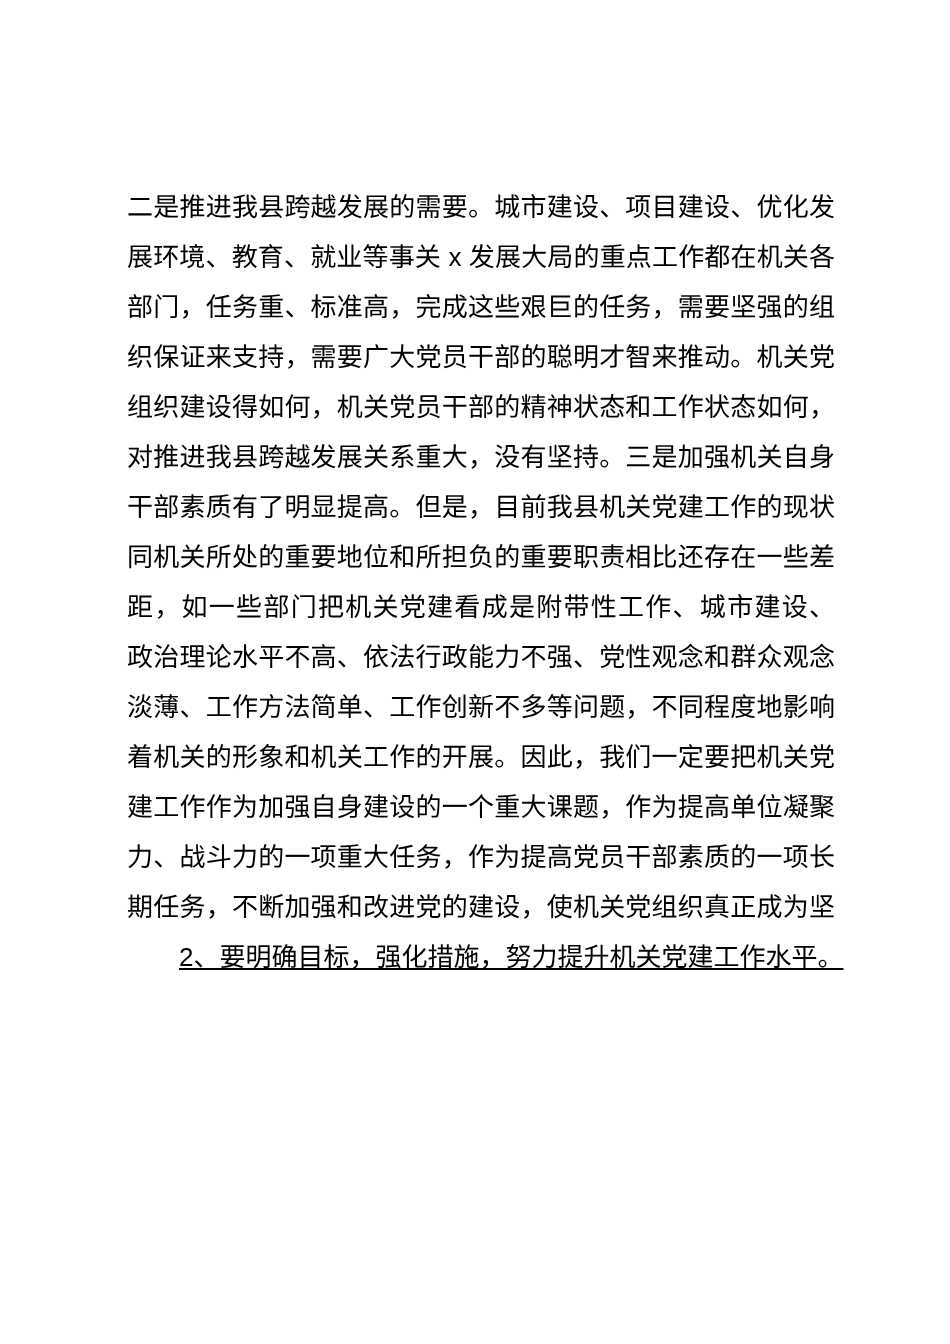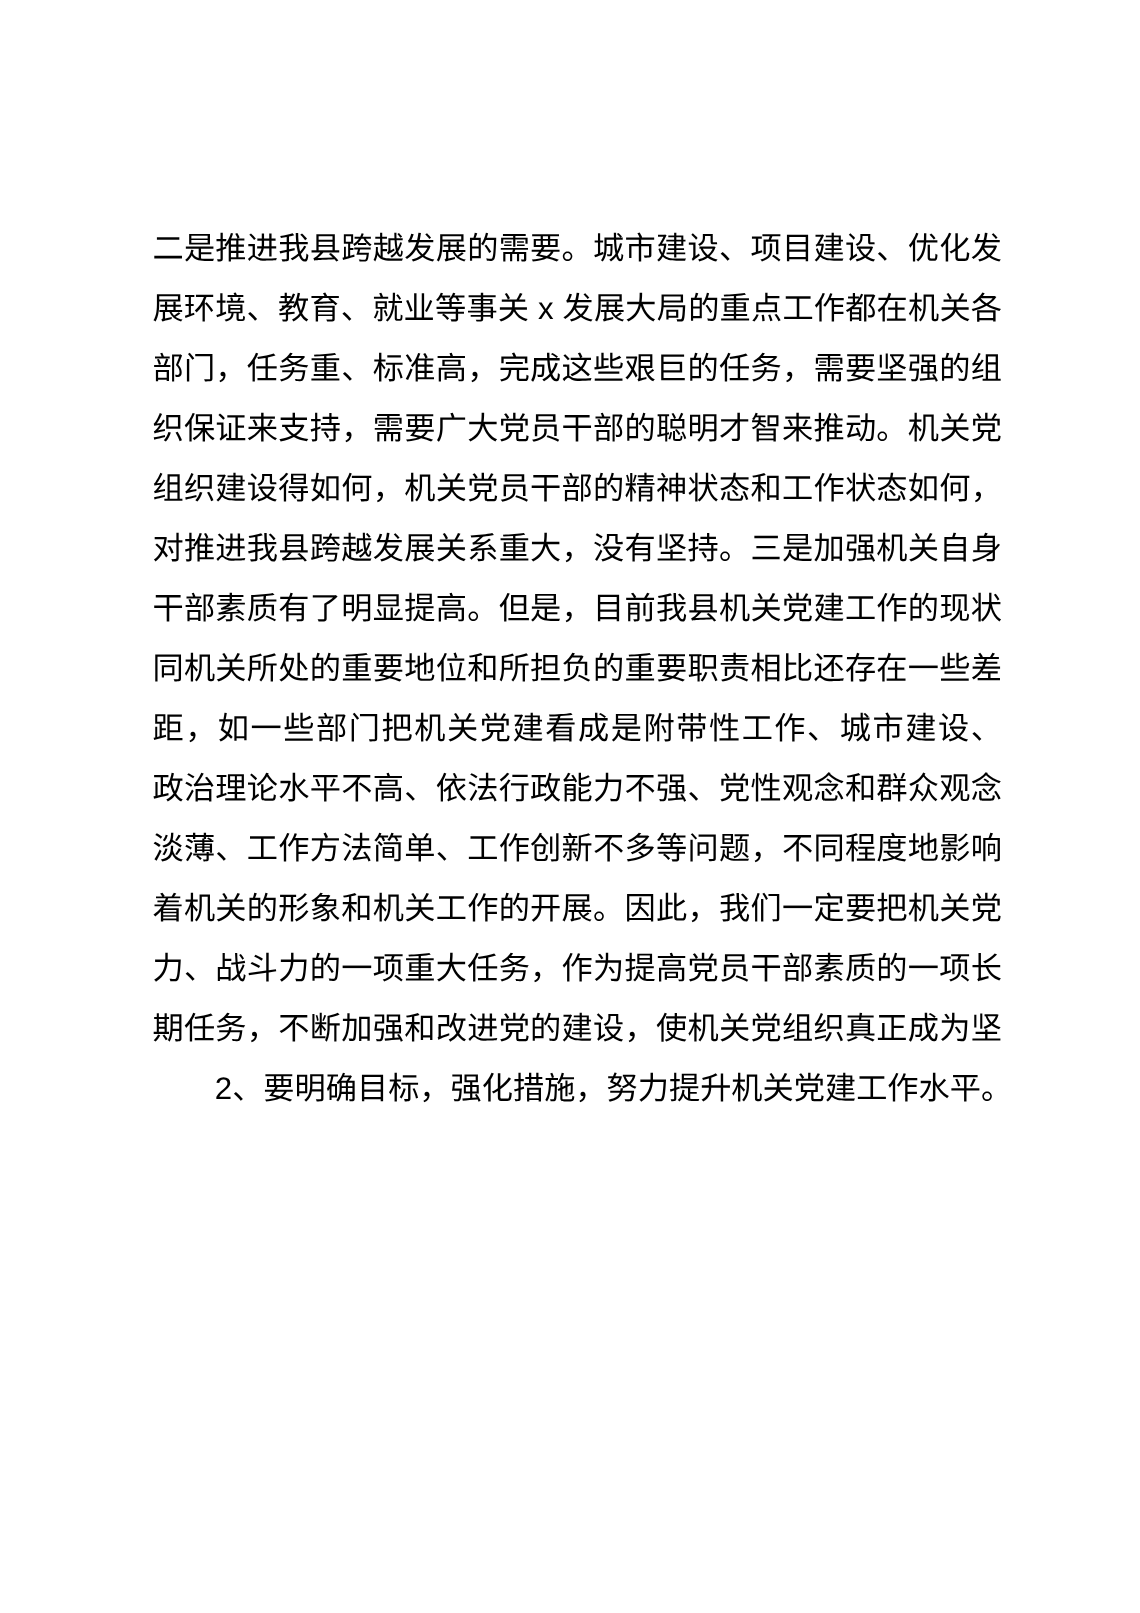--- a/index.html
+++ b/index.html
@@ -41,36 +41,38 @@
     white-space: normal;
     text-align: justify;
     text-align-last: justify;
   }
   .line.plain {
     text-align: left;
     text-align-last: left;
   }
   .line.indent {
     text-indent: 2em;
+    text-decoration: underline;
   }
 </style>
 </head>
 <body>
 
 <div class="doc-page" style="background: rgb(255, 255, 255);">
   <div class="text-block" style="color: rgb(0, 0, 0);">
       <div class="line justify">二是推进我县跨越发展的需要。城市建设、项目建设、优化发</div>
       <div class="line justify">展环境、教育、就业等事关 x 发展大局的重点工作都在机关各</div>
       <div class="line justify">部门，任务重、标准高，完成这些艰巨的任务，需要坚强的组</div>
       <div class="line justify">织保证来支持，需要广大党员干部的聪明才智来推动。机关党</div>
       <div class="line justify">组织建设得如何，机关党员干部的精神状态和工作状态如何，</div>
       <div class="line justify">对推进我县跨越发展关系重大，没有坚持。三是加强机关自身</div>
       <div class="line justify">干部素质有了明显提高。但是，目前我县机关党建工作的现状</div>
       <div class="line justify">同机关所处的重要地位和所担负的重要职责相比还存在一些差</div>
       <div class="line justify">距，如一些部门把机关党建看成是附带性工作、城市建设、</div>
       <div class="line justify">政治理论水平不高、依法行政能力不强、党性观念和群众观念</div>
       <div class="line justify">淡薄、工作方法简单、工作创新不多等问题，不同程度地影响</div>
       <div class="line justify">着机关的形象和机关工作的开展。因此，我们一定要把机关党</div>
+      <div class="line justify">建工作作为加强自身建设的一个重大课题，作为提高单位凝聚</div>
       <div class="line justify">力、战斗力的一项重大任务，作为提高党员干部素质的一项长</div>
       <div class="line justify">期任务，不断加强和改进党的建设，使机关党组织真正成为坚</div>
       <div class="line plain indent">2、要明确目标，强化措施，努力提升机关党建工作水平。</div>
     </div>
 </div>
 
 </body></html>

